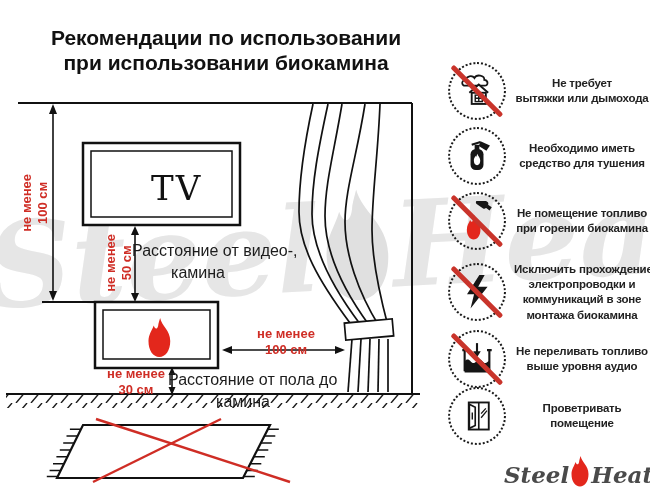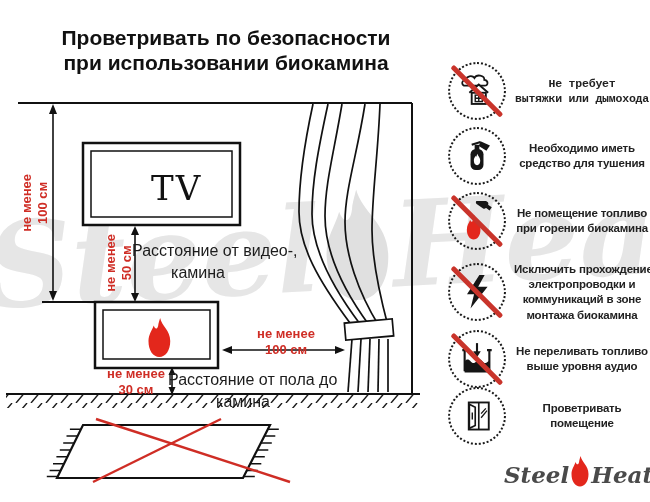--- a/index.html
+++ b/index.html
@@ -44,21 +44,21 @@
 
   <div class="watermark">
     <span>Steel</span>
     <svg width="88" height="116" viewBox="0 0 24 32">
       <path fill="#e0e0e0" d="M12.6 0 C13.8 6.2 20.5 9.6 20.5 18 C20.5 25.6 16.8 30.5 12 30.5 C7.2 30.5 3.5 25.6 3.5 18 C3.5 12.8 6.1 10.3 7.6 5.9 C8.7 9.6 10.9 8.9 11.3 4.4 C11.7 2.7 12.2 1.4 12.6 0 Z"></path>
     </svg>
     <span>Heat</span>
   </div>
 
   <div class="title">
-    <div>Проветривать по безопасности</div>
+    <div>Рекомендации по использовании</div>
     <div>при использовании биокамина</div>
   </div>
 
   <svg class="diagram" width="650" height="502" viewBox="0 0 650 502">
     <defs>
       <pattern id="hatchp" width="15" height="13" patternUnits="userSpaceOnUse">
         <line x1="1" y1="13" x2="12" y2="0" stroke="#1a1a1a" stroke-width="1.4"></line>
       </pattern>
     </defs>
 
@@ -158,21 +158,21 @@
   <div class="lbl red" style="left:86px;top:366px;width:100px;">
     <div>не менее</div>
     <div>30 см</div>
   </div>
 
   <div class="lbl blk" style="left:168px;top:369px;width:150px;">
     <div>Расстояние от пола до</div>
     <div>камина</div>
   </div>
 
-  <div class="rule" style="top:62px;font-family:Liberation Mono, monospace;">
+  <div class="rule" style="top:62px;">
     <div class="badge">
       <svg width="40" height="40" viewBox="0 0 34 34">
         <path d="M7,12.5 C3.5,12.5 3.5,7.5 7.5,7.8 C7.8,4.2 13,3.2 14.8,6 C16.5,2.5 23.5,3.5 23.2,7.5 C26.8,7.8 26.8,12.5 23.5,12.5 Z" fill="#fff" stroke="#151515" stroke-width="1.5"></path>
         <polyline points="10.5,18.5 18.5,11.5 26.5,18.5" fill="#fff" stroke="#151515" stroke-width="1.6"></polyline>
         <rect x="12.5" y="18.5" width="12" height="9.5" fill="#fff" stroke="#151515" stroke-width="1.6"></rect>
         <rect x="15.5" y="20.5" width="6" height="5.5" fill="#fff" stroke="#151515" stroke-width="1.2"></rect>
         <path d="M18.5,20.5 V26 M15.5,23.2 H21.5" stroke="#151515" stroke-width="1.2"></path>
       </svg>
       <div class="slash"></div>
     </div>

